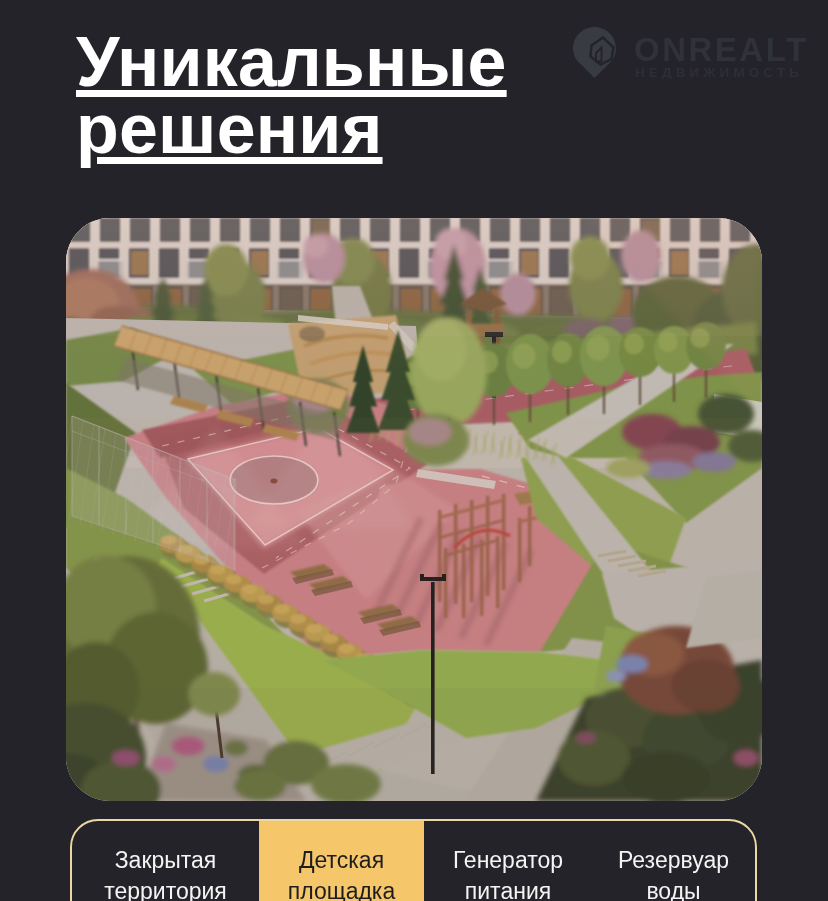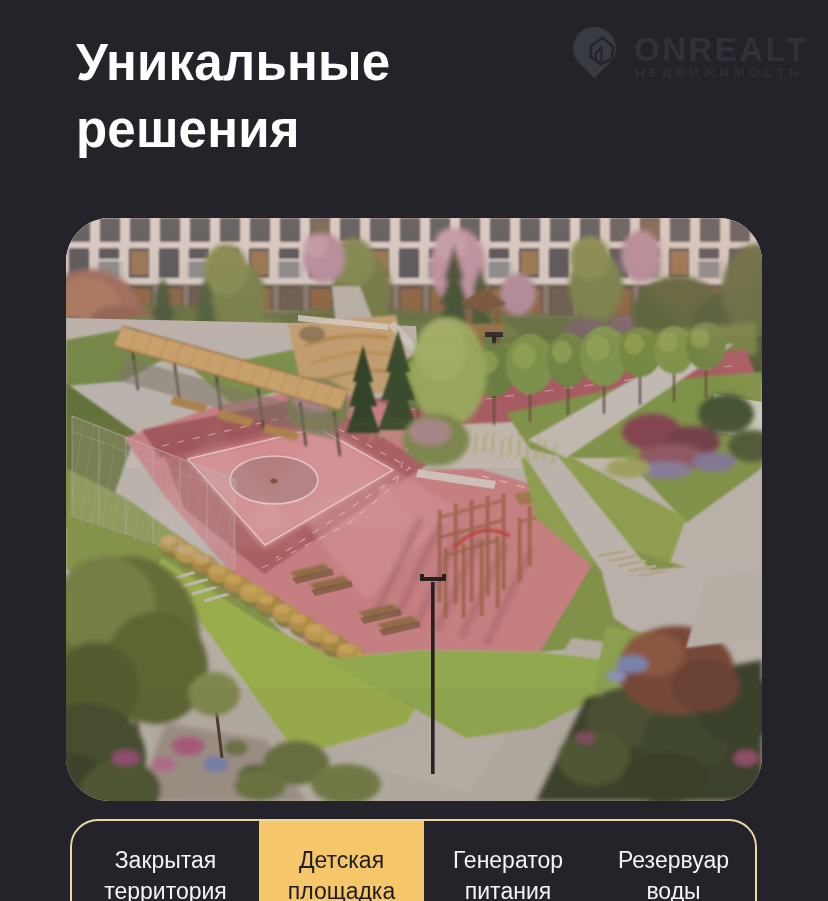--- a/index.html
+++ b/index.html
@@ -1,16 +1,16 @@
 <!DOCTYPE html>
 <html><head><meta charset="utf-8">
 <style>
 html,body{margin:0;padding:0;}
 body{width:828px;height:901px;background:#232329;font-family:"Liberation Sans",sans-serif;position:relative;overflow:hidden;}
-.h1{position:absolute;left:76px;top:29px;color:#ffffff;font-size:51px;font-weight:700;line-height:67px;letter-spacing:0.2px;}
+.h1{position:absolute;left:76px;top:29px;color:#ffffff;font-size:70px;font-weight:700;line-height:67px;letter-spacing:0.2px;text-decoration:underline;}
 .logo{position:absolute;left:570px;top:27px;width:240px;height:52px;}
 .photo{position:absolute;left:66px;top:218px;width:696px;height:583px;border-radius:44px;overflow:hidden;background:#b8b4ae;}
 .bar{position:absolute;left:70px;top:819px;width:687px;height:130px;border:2px solid #ecd7a0;border-radius:28px;box-sizing:border-box;display:flex;overflow:hidden;}
 .tab{flex:1;text-align:center;padding-top:24px;font-size:23px;line-height:31px;color:#f4f4f4;}
 .tab.on{background:#f6c66b;color:#1d1d1f;margin:0;flex:none;width:165px;}
 </style></head>
 <body>
 <div class="h1">Уникальные<br>решения</div>
 <svg class="logo" viewBox="0 0 240 52">
   <g transform="translate(3,0)">

